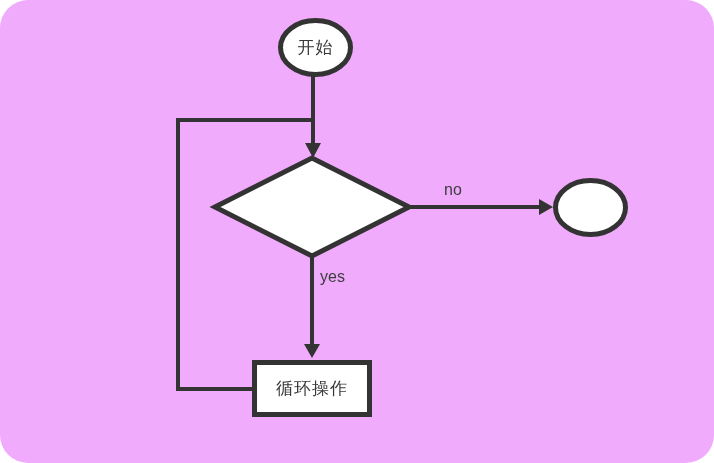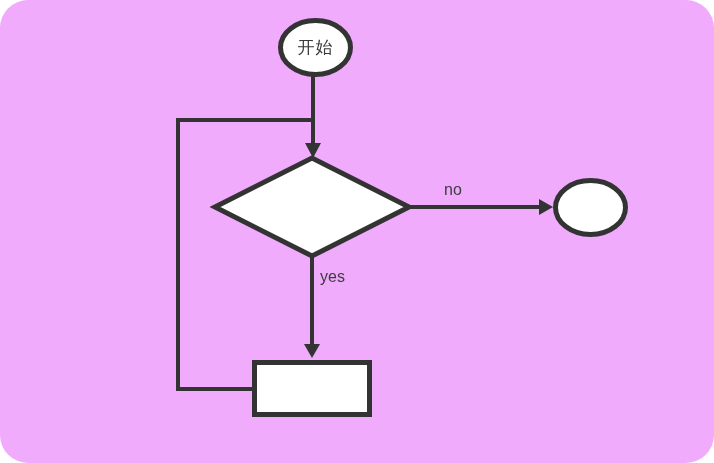--- a/index.html
+++ b/index.html
@@ -73,18 +73,19 @@
 
     <ellipse cx="590.5" cy="207.5" rx="35" ry="27" fill="#ffffff" stroke="#333333" stroke-width="5"></ellipse>
 
     <rect x="254.5" y="362.5" width="115" height="52" fill="#ffffff" stroke="#333333" stroke-width="5"></rect>
   </svg>
 
   <div class="node-label lbl-start">开始</div>
 
 
 
+  <div class="node-label lbl-op">循环操作</div>
 
   <div class="edge-label lbl-no">no</div>
 
   <div class="edge-label lbl-yes">yes</div>
 
 </div>
 
 </body></html>

